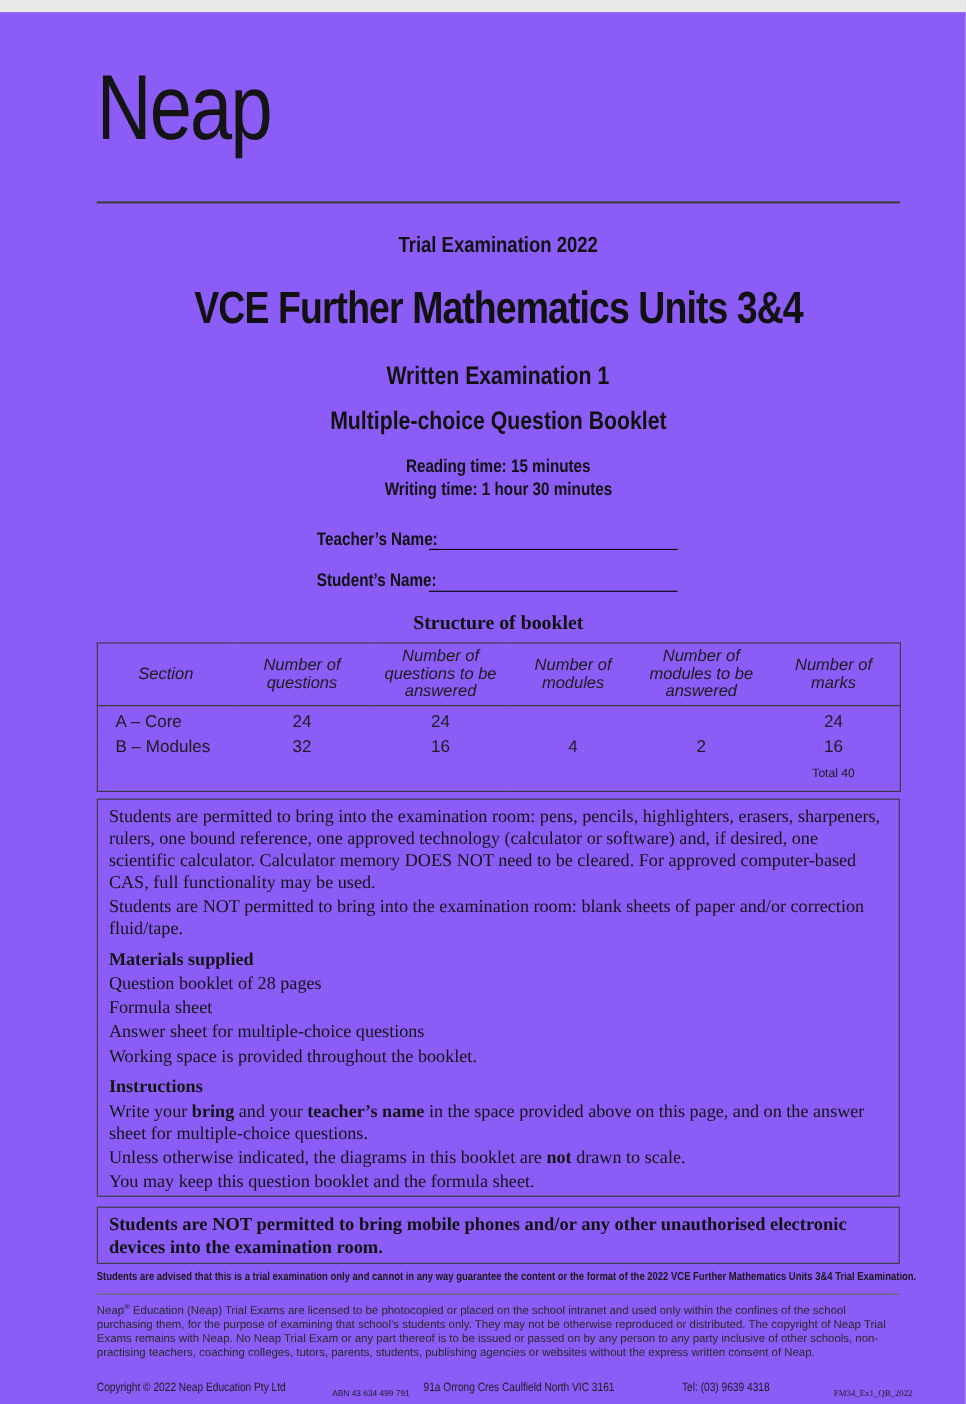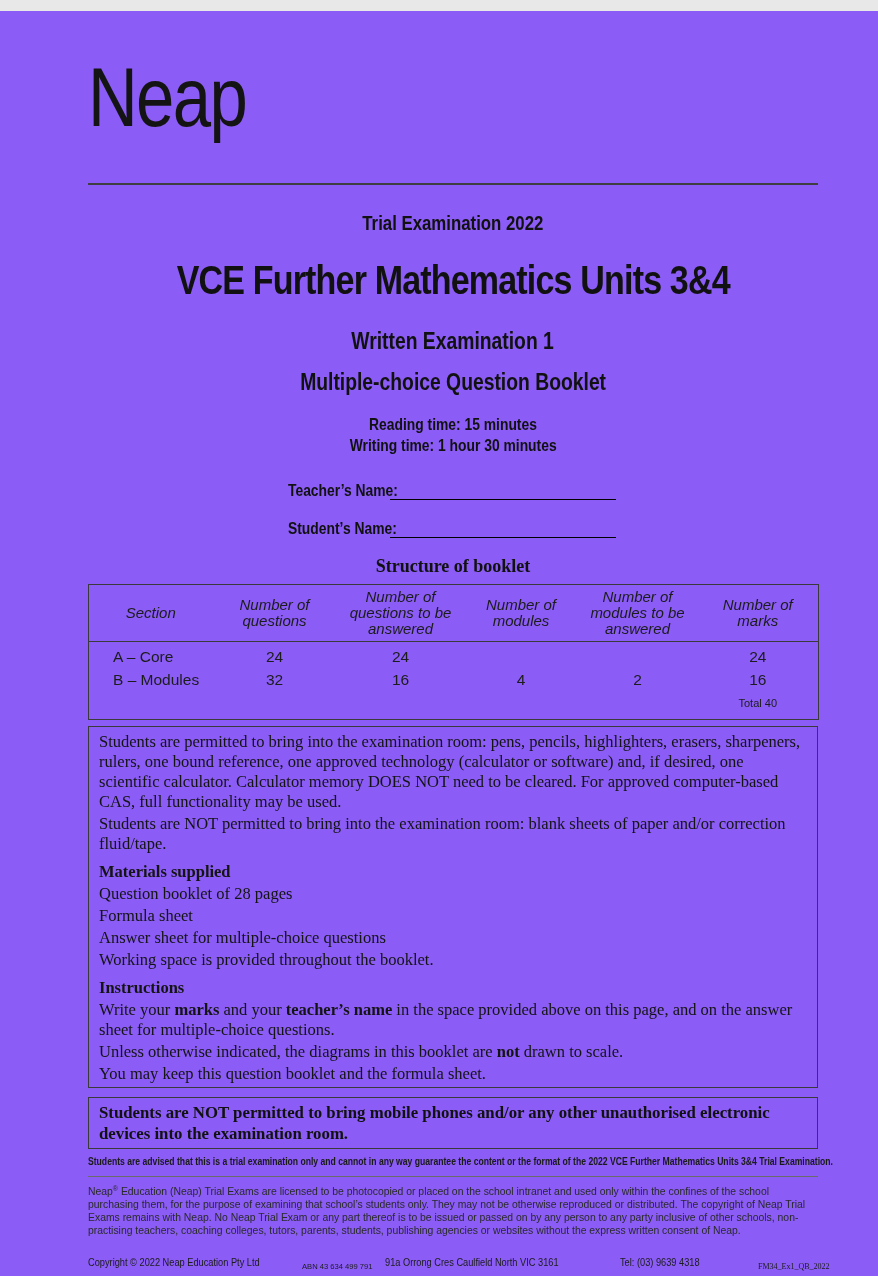--- a/index.html
+++ b/index.html
@@ -41,21 +41,21 @@
   table.structure { margin-top:8px; width:730px; border-collapse:collapse; table-layout:fixed; }
   table.structure th, table.structure td { font-family:"Liberation Sans", sans-serif; color:#1c1c1c; }
   table.structure thead th {
     border-top:1.5px solid #3a3a3a; border-bottom:1.5px solid #3a3a3a;
     font-style:italic; font-weight:400; font-size:15px; line-height:16px;
     text-align:center; vertical-align:middle; padding:4px 6px; height:56px;
   }
   table.structure thead th:first-child { border-left:1.5px solid #3a3a3a; }
   table.structure thead th:last-child  { border-right:1.5px solid #3a3a3a; }
   table.structure tbody td { font-size:15.5px; line-height:20px; padding:1.5px 4px; text-align:center; vertical-align:middle; }
-  table.structure tbody td.sec { text-align:left; padding-left:24px; }
+  table.structure tbody td.sec { text-align:left; padding-left:16px; }
   table.structure tbody tr.first td { padding-top:5px; }
   table.structure tbody td.bl { border-left:1.5px solid #3a3a3a; }
   table.structure tbody td.br { border-right:1.5px solid #3a3a3a; }
   table.structure tr.total-row td { border-bottom:1.5px solid #3a3a3a; padding-bottom:6px; font-size:11px; }
 
   
   .rules-box {
     margin-top:6px; border:1.5px solid #3a3a3a; padding:5px 10px 3px 10px;
     font-family:"Liberation Serif", serif; font-size:16.5px; line-height:20px; color:#141414;
   }
@@ -165,21 +165,21 @@
 
     <div class="rules-box">
       <p>Students are permitted to bring into the examination room: pens, pencils, highlighters, erasers, sharpeners, rulers, one bound reference, one approved technology (calculator or software) and, if desired, one scientific calculator. Calculator memory DOES NOT need to be cleared. For approved computer-based CAS, full functionality may be used.</p>
       <p>Students are NOT permitted to bring into the examination room: blank sheets of paper and/or correction fluid/tape.</p>
       <h4>Materials supplied</h4>
       <p>Question booklet of 28 pages</p>
       <p>Formula sheet</p>
       <p>Answer sheet for multiple-choice questions</p>
       <p>Working space is provided throughout the booklet.</p>
       <h4>Instructions</h4>
-      <p><span>Write your </span><span class="b">marks</span><span> and your </span><span class="b">teacher’s name</span><span> in the space provided above on this page, and on the answer sheet for multiple-choice questions.</span></p>
+      <p><span>Write your </span><span class="b">bring</span><span> and your </span><span class="b">teacher’s name</span><span> in the space provided above on this page, and on the answer sheet for multiple-choice questions.</span></p>
       <p><span>Unless otherwise indicated, the diagrams in this booklet are </span><span class="b">not</span><span> drawn to scale.</span></p>
       <p>You may keep this question booklet and the formula sheet.</p>
     </div>
 
     <div class="warning-box">Students are NOT permitted to bring mobile phones and/or any other unauthorised electronic devices into the examination room.</div>
 
     <div class="advisory"><span class="cond-l">Students are advised that this is a trial examination only and cannot in any way guarantee the content or the format of the 2022 VCE Further Mathematics Units 3&amp;4 Trial Examination.</span></div>
 
     <div class="rule-bottom"></div>
 

